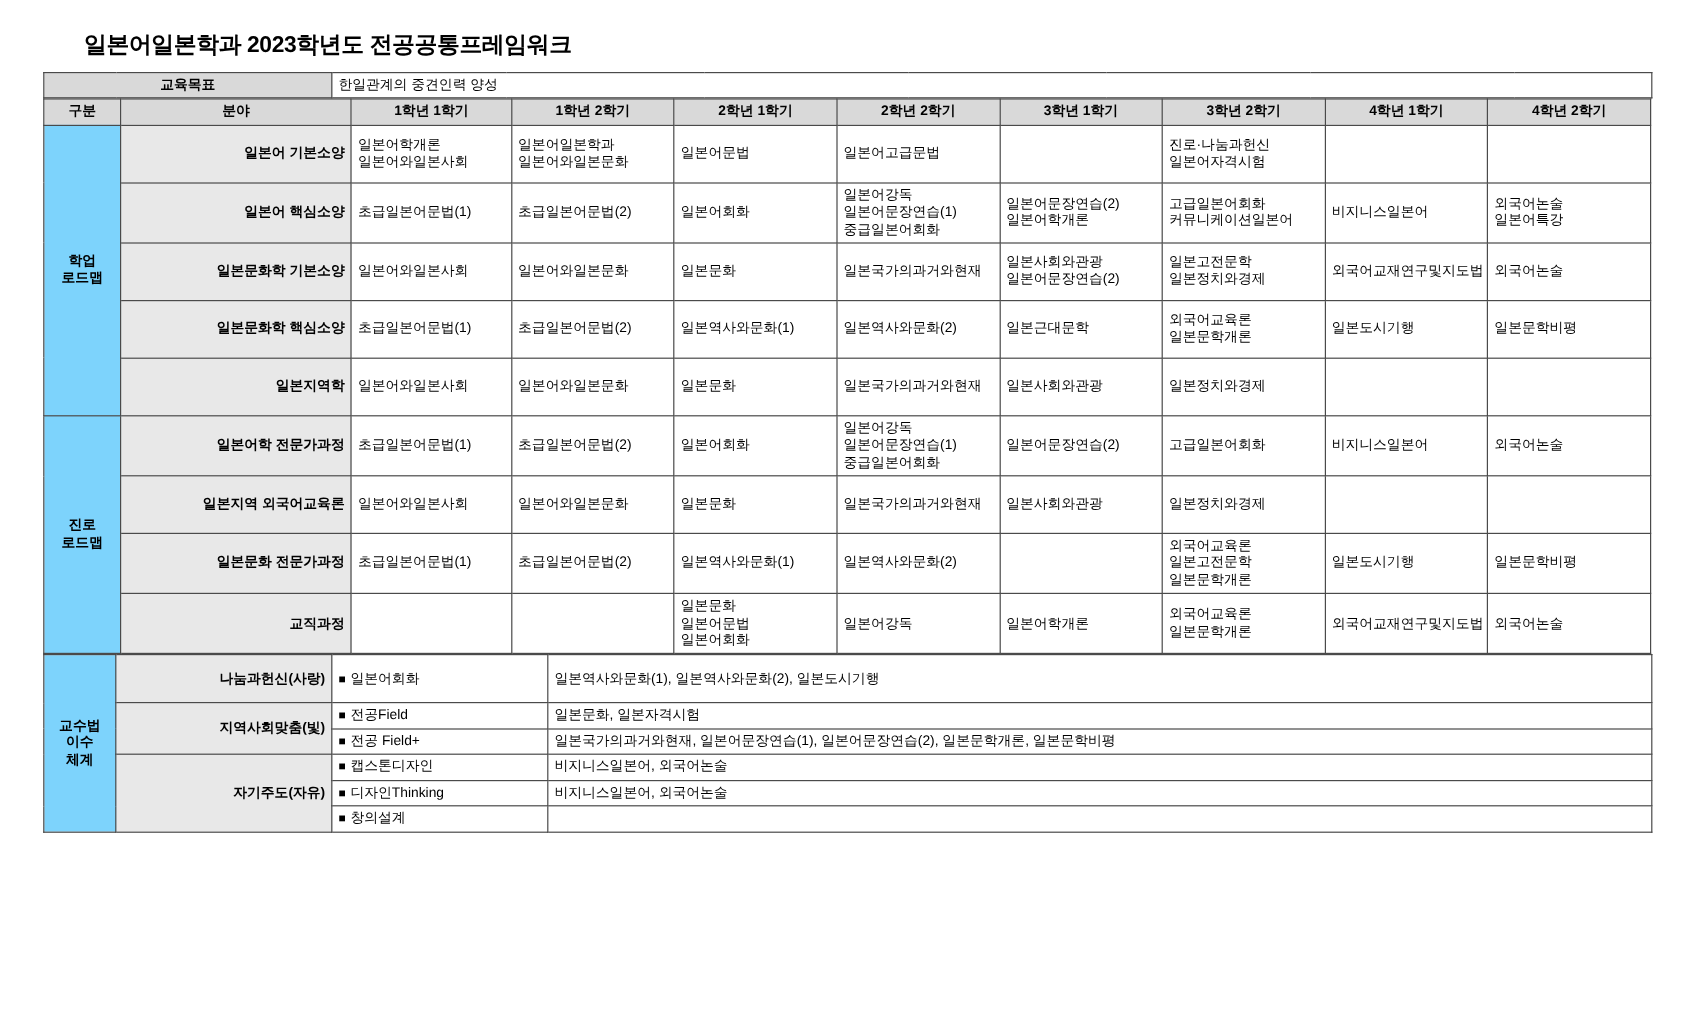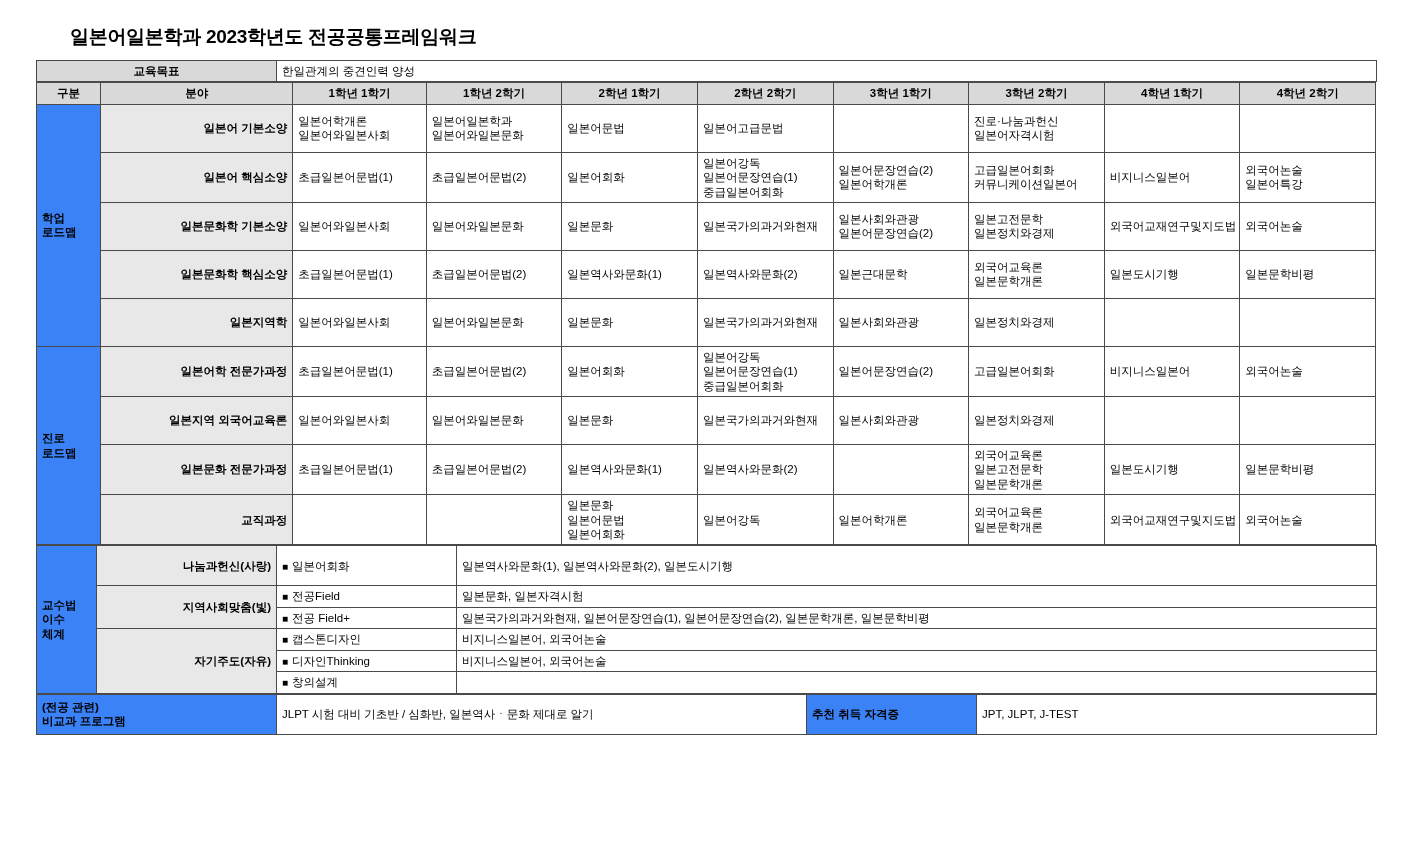--- a/index.html
+++ b/index.html
@@ -48,21 +48,22 @@
     font-weight: bold;
   }
   .hdr-light {
     background: #e8e8e8;
     text-align: center;
     font-weight: bold;
   }
   .ctr { text-align: center; }
   .lft { text-align: left; }
   .rowlabel {
-    background: #3b82f6;
+    background: #7dd3fc;
+    text-align: center;
     font-weight: bold;
     font-size: 12px;
     line-height: 1.3;
     white-space: pre-line;
   }
   .arealabel {
     background: #e8e8e8;
     text-align: right;
     font-weight: bold;
     font-size: 11.5px;
@@ -295,31 +296,14 @@
       <td class="lft sq">디자인Thinking</td>
       <td class="lft">비지니스일본어, 외국어논술</td>
     </tr>
     <tr>
       <td class="lft sq">창의설계</td>
       <td class="lft"></td>
     </tr>
   </tbody>
     </table>
 
-  <table class="fw">
-    <colgroup>
-      <col style="width:240px">
-        <col style="width:530px">
-        <col style="width:170px">
-        <col style="width:400px">
-    </colgroup>
-    <tbody>
-        <tr>
-      <td class="rowlabel tall" style="font-weight:bold;">(전공 관련)
-비교과 프로그램</td>
-      <td class="lft">JLPT 시험 대비 기초반 / 심화반, 일본역사ㆍ문화 제대로 알기</td>
-      <td class="rowlabel">추천 취득 자격증</td>
-      <td class="lft">JPT, JLPT, J-TEST</td>
-    </tr>
-  </tbody>
-    </table>
 
 </div>
 
 </body></html>

